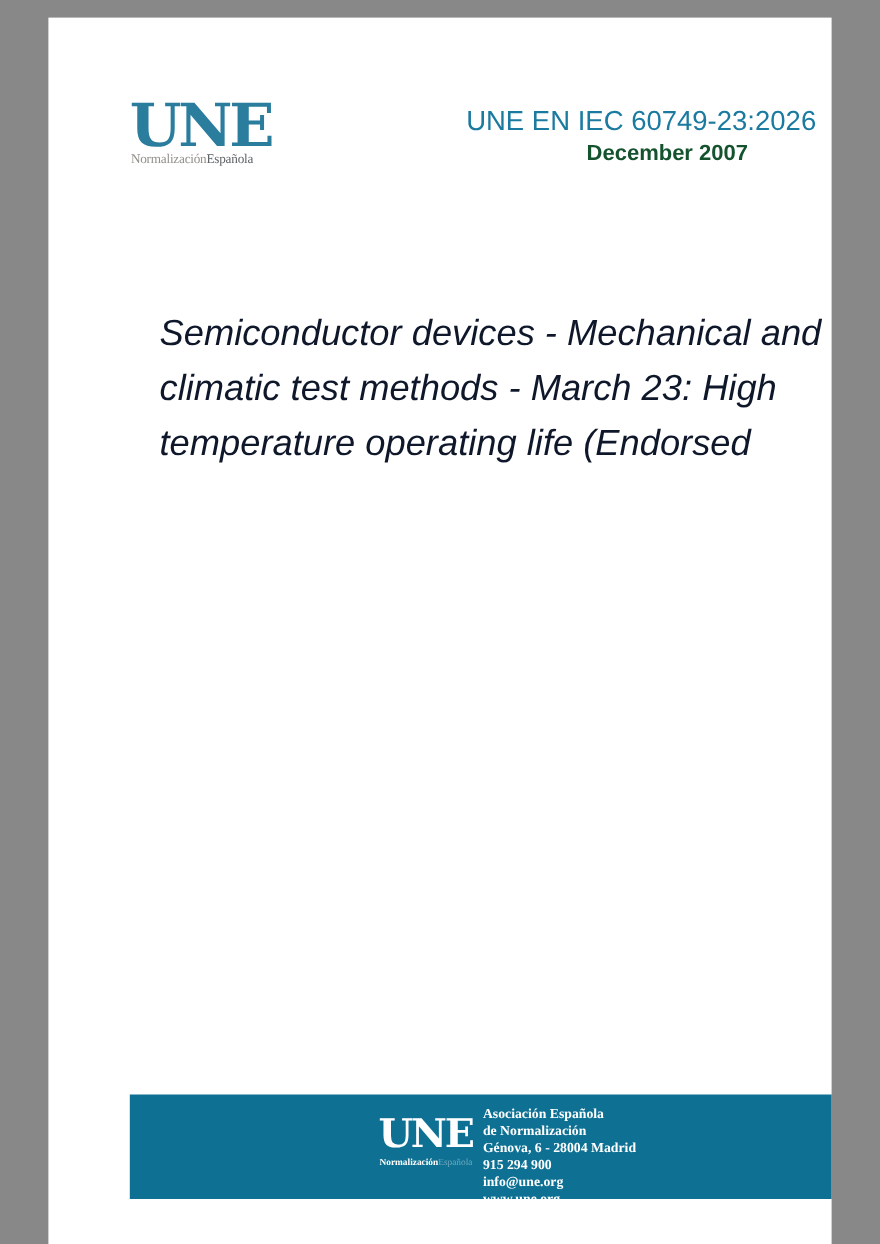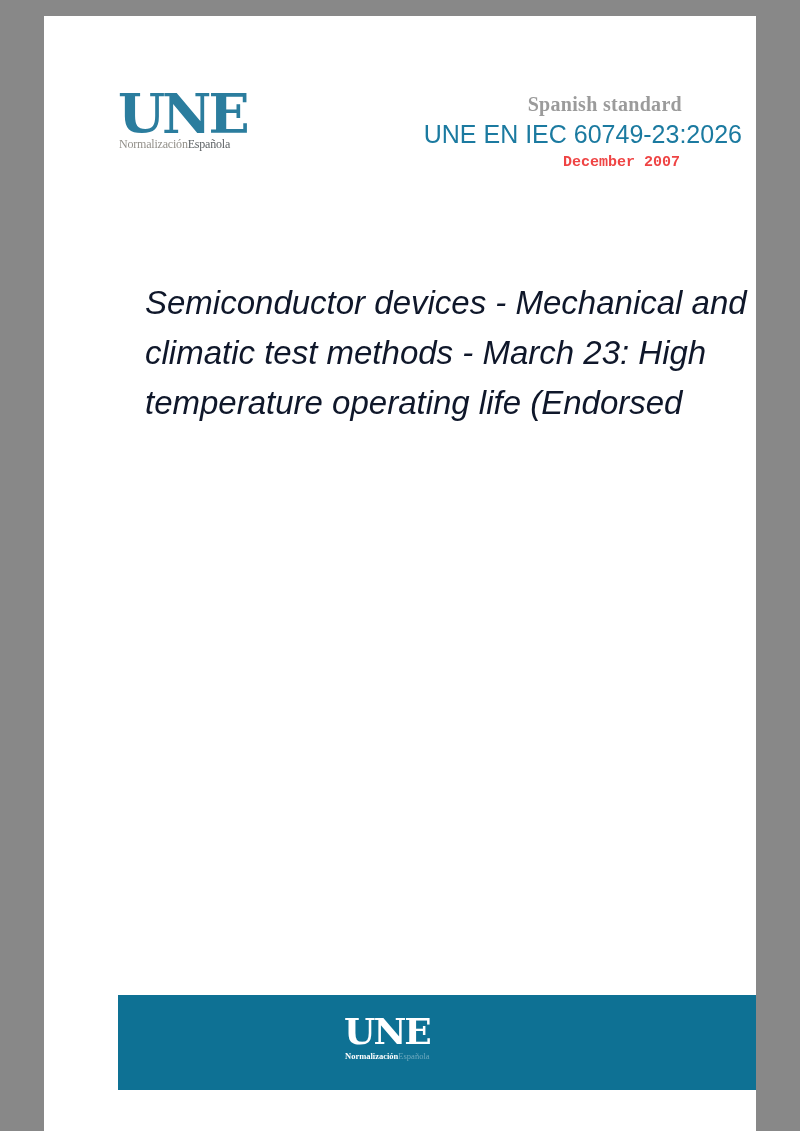--- a/index.html
+++ b/index.html
@@ -26,22 +26,22 @@
     margin-right:60px;
     font-family:"Liberation Serif",serif;font-weight:bold;
     font-size:20px;line-height:24px;letter-spacing:0.3px;color:#9B9B9B;
   }
   .hr-code{
     font-family:"Liberation Sans",sans-serif;
     font-size:25px;line-height:30px;color:#1B7AA0;margin-top:3px;
   }
   .hr-date{
     margin-right:62px;
-    font-family:Liberation Mono, monospace;font-weight:bold;
-    font-size:15px;line-height:18px;color:#ef4444;margin-top:5px;
+    font-family:Liberation Sans, sans-serif;font-weight:bold;
+    font-size:20px;line-height:18px;color:#14532d;margin-top:5px;
   }
   
   .title{
     position:absolute;left:101px;top:262px;width:660px;
     font-size:33px;line-height:50px;color:#0f172a;font-style:italic;
   }
   
   .footer{
     position:absolute;left:74px;top:979px;width:651px;height:95px;
     background:#0E7194;
@@ -69,33 +69,40 @@
 <div class="page">
 
   <div class="logo-top">
     <div class="letters">UNE</div>
     <div class="tagline">
       <span class="tag1">Normalización</span><span class="tag2">Española</span>
     </div>
   </div>
 
   <div class="header-right">
-    <div class="hr-label">Spanish standard</div>
     <div class="hr-code">UNE EN IEC 60749-23:2026</div>
     <div class="hr-date">December 2007</div>
   </div>
 
   <div class="title">
     <div>Semiconductor devices - Mechanical and</div>
     <div>climatic test methods - March 23: High</div>
     <div>temperature operating life (Endorsed</div>
   </div>
 
   <div class="footer">
     <div class="logo-bottom">
       <div class="letters">UNE</div>
       <div class="tagline">
         <span class="tag1">Normalización</span><span class="tag2">Española</span>
       </div>
     </div>
+    <div class="address">
+      <div>Asociación Española</div>
+      <div>de Normalización</div>
+      <div>Génova, 6 - 28004 Madrid</div>
+      <div>915 294 900</div>
+      <div>info@une.org</div>
+      <div>www.une.org</div>
+    </div>
   </div>
 
 </div>
 
 </body></html>

